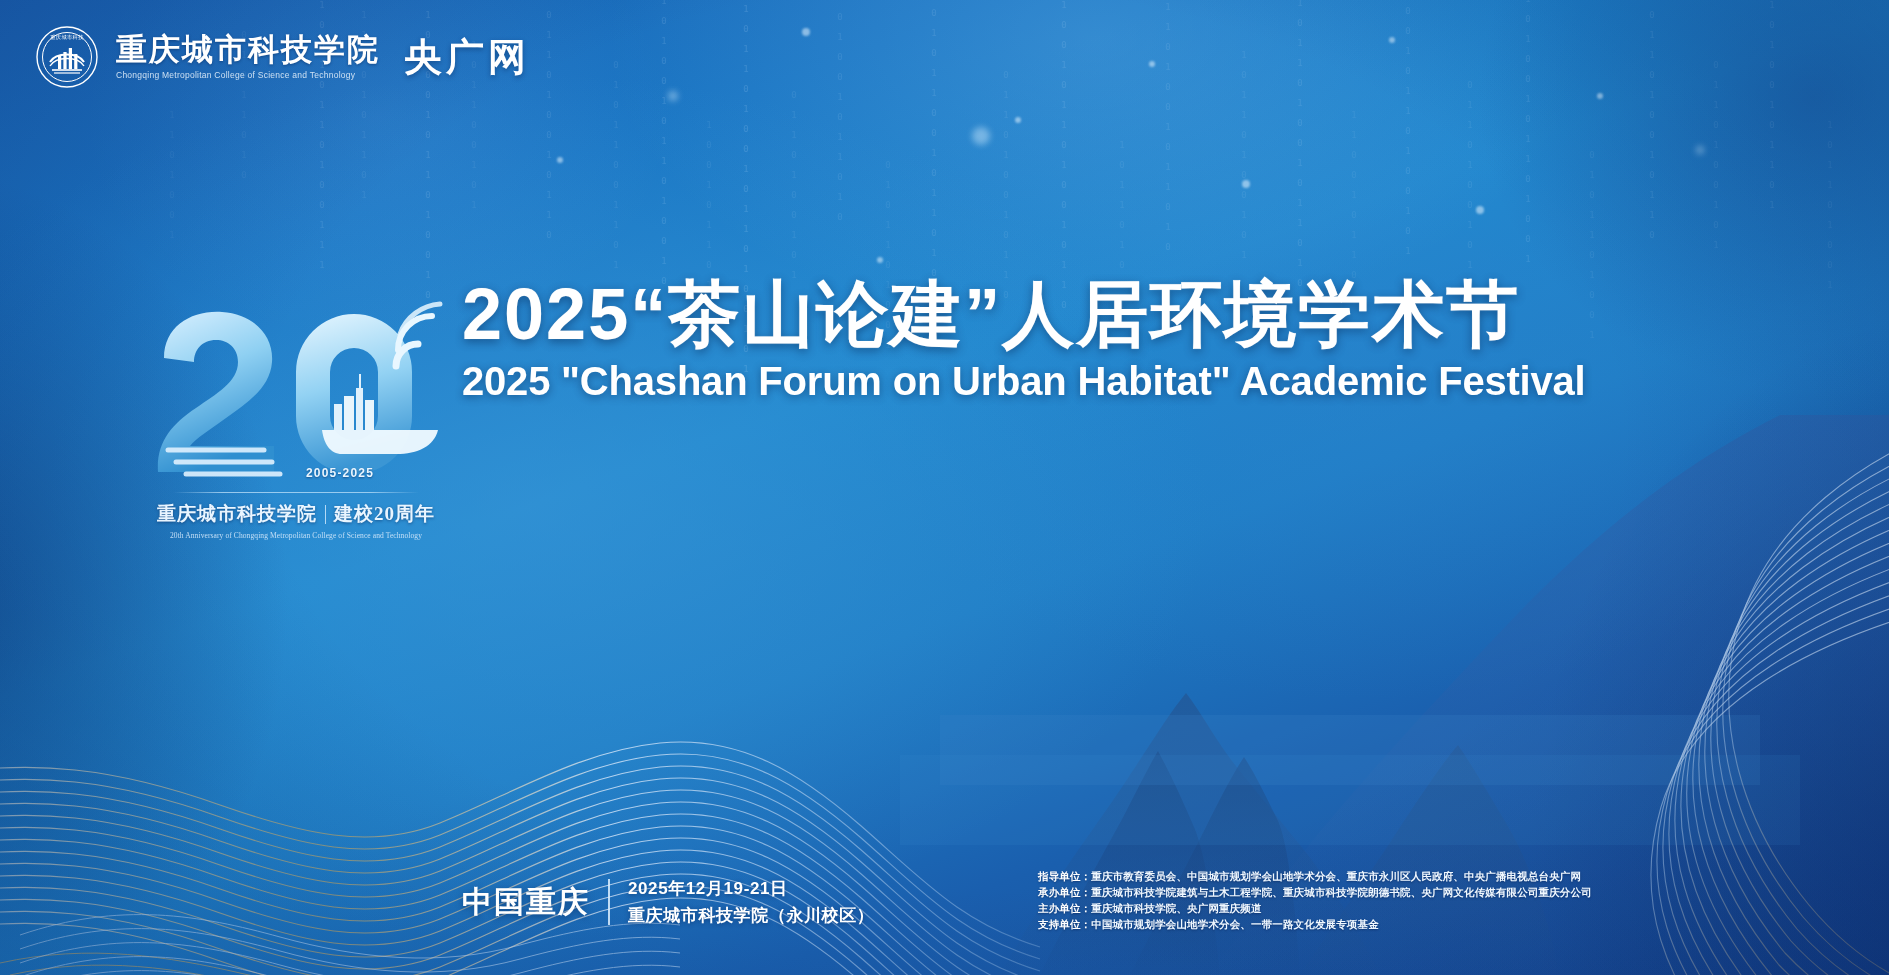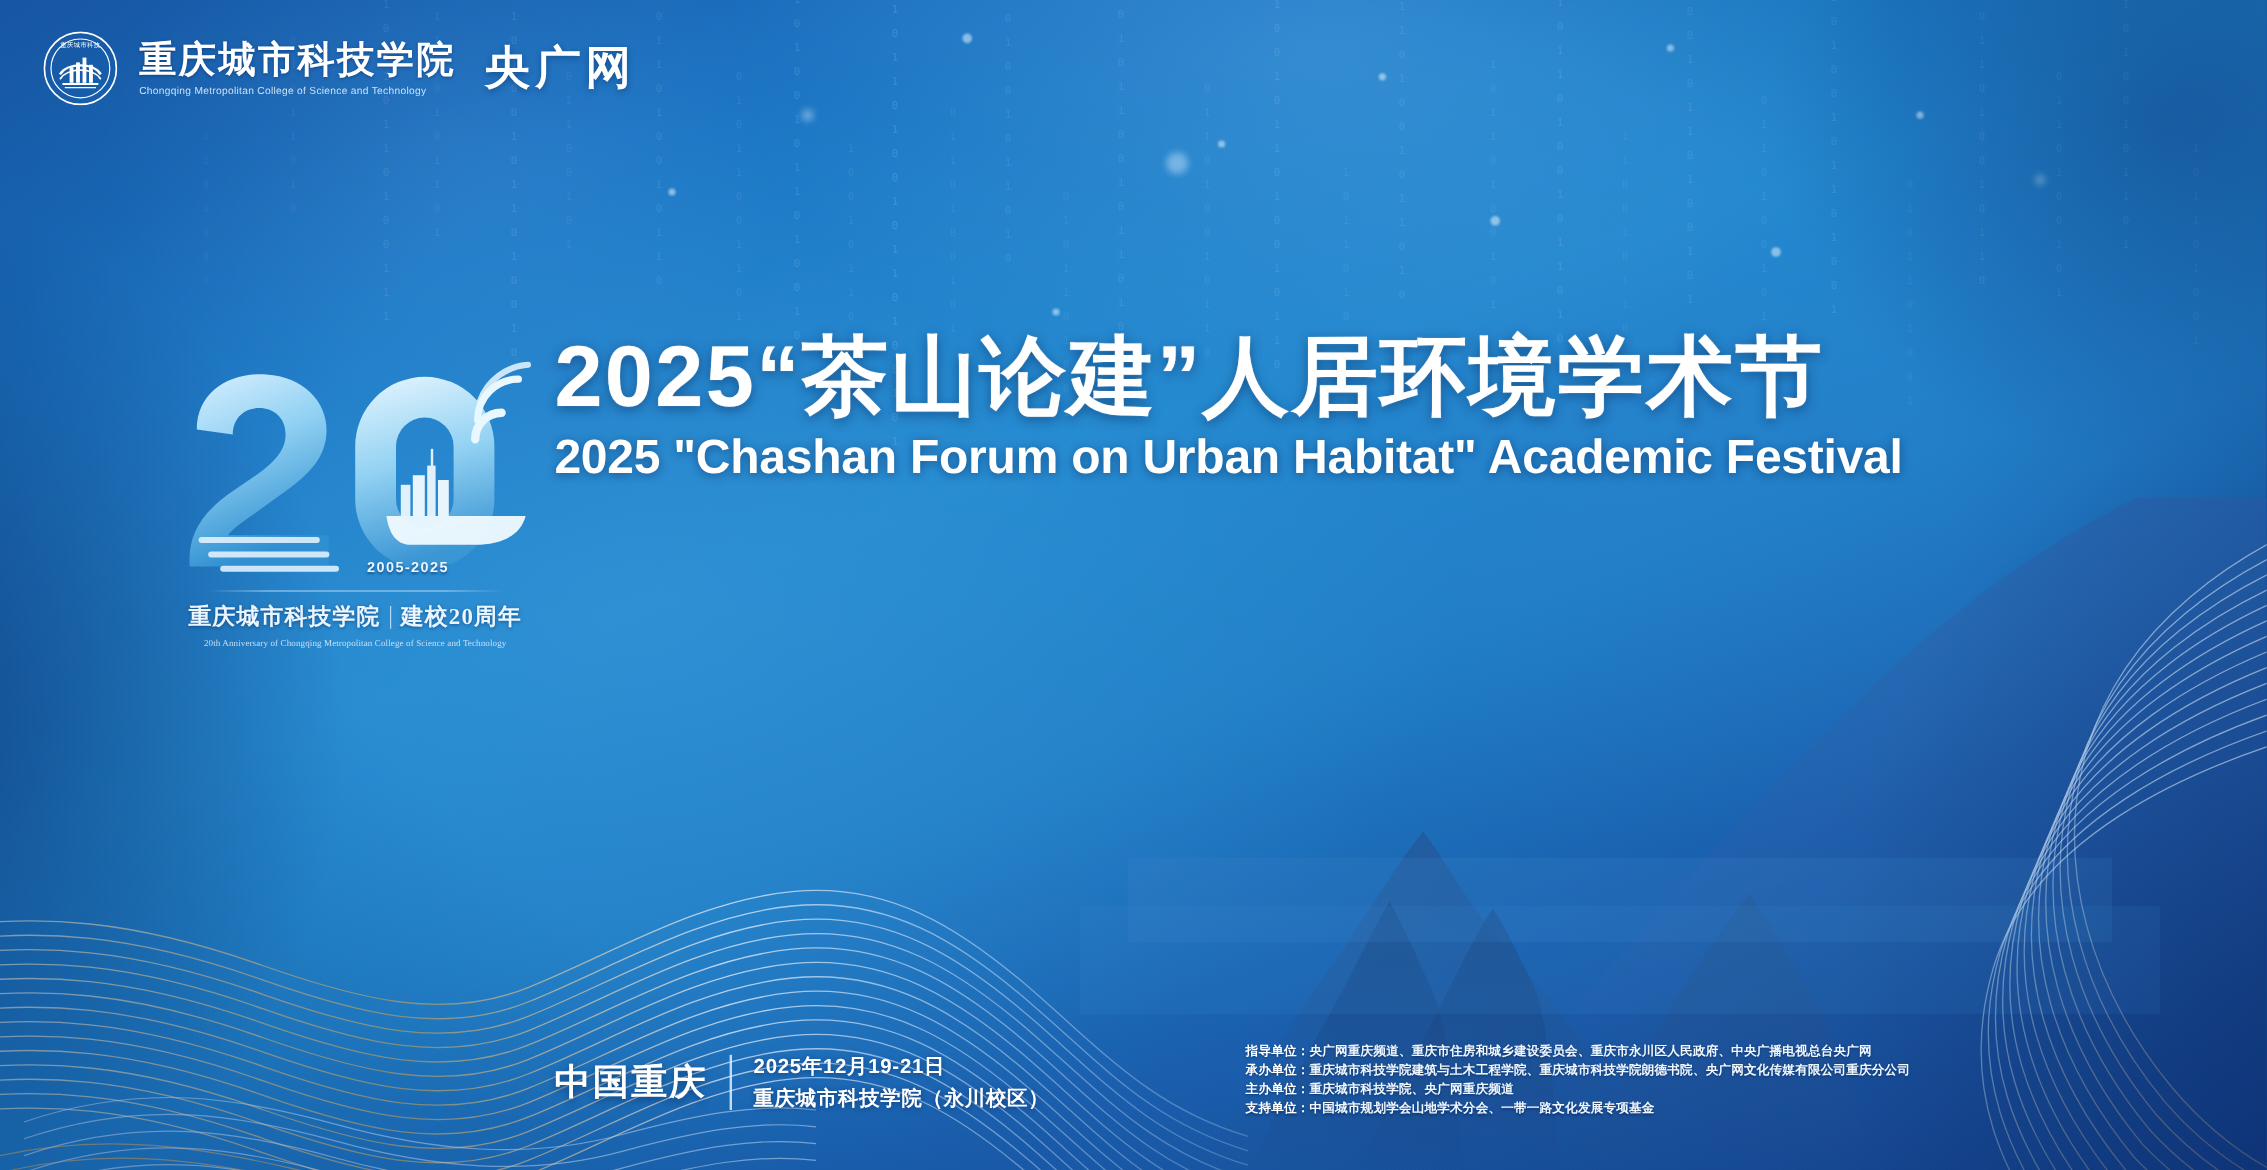--- a/index.html
+++ b/index.html
@@ -476,20 +476,20 @@
     <div id="footer-left">
       <div id="footer-city">中国重庆</div>
       <div id="footer-sep"></div>
       <div id="footer-when">
         <div class="footer-when-line">2025年12月19-21日</div>
         <div class="footer-when-line">重庆城市科技学院（永川校区）</div>
       </div>
     </div>
 
     <div id="footer-orgs">
-        <div class="org-line"><span class="org-label">指导单位：</span><span>央广网重庆频道、重庆市住房和城乡建设委员会、重庆市永川区人民政府、中央广播电视总台央广网</span></div>
+        <div class="org-line"><span class="org-label">指导单位：</span><span>重庆市教育委员会、中国城市规划学会山地学术分会、重庆市永川区人民政府、中央广播电视总台央广网</span></div>
         <div class="org-line"><span class="org-label">承办单位：</span><span>重庆城市科技学院建筑与土木工程学院、重庆城市科技学院朗德书院、央广网文化传媒有限公司重庆分公司</span></div>
         <div class="org-line"><span class="org-label">主办单位：</span><span>重庆城市科技学院、央广网重庆频道</span></div>
         <div class="org-line"><span class="org-label">支持单位：</span><span>中国城市规划学会山地学术分会、一带一路文化发展专项基金</span></div>
       </div>
   </div>
 
 </div>
 
 </body></html>

